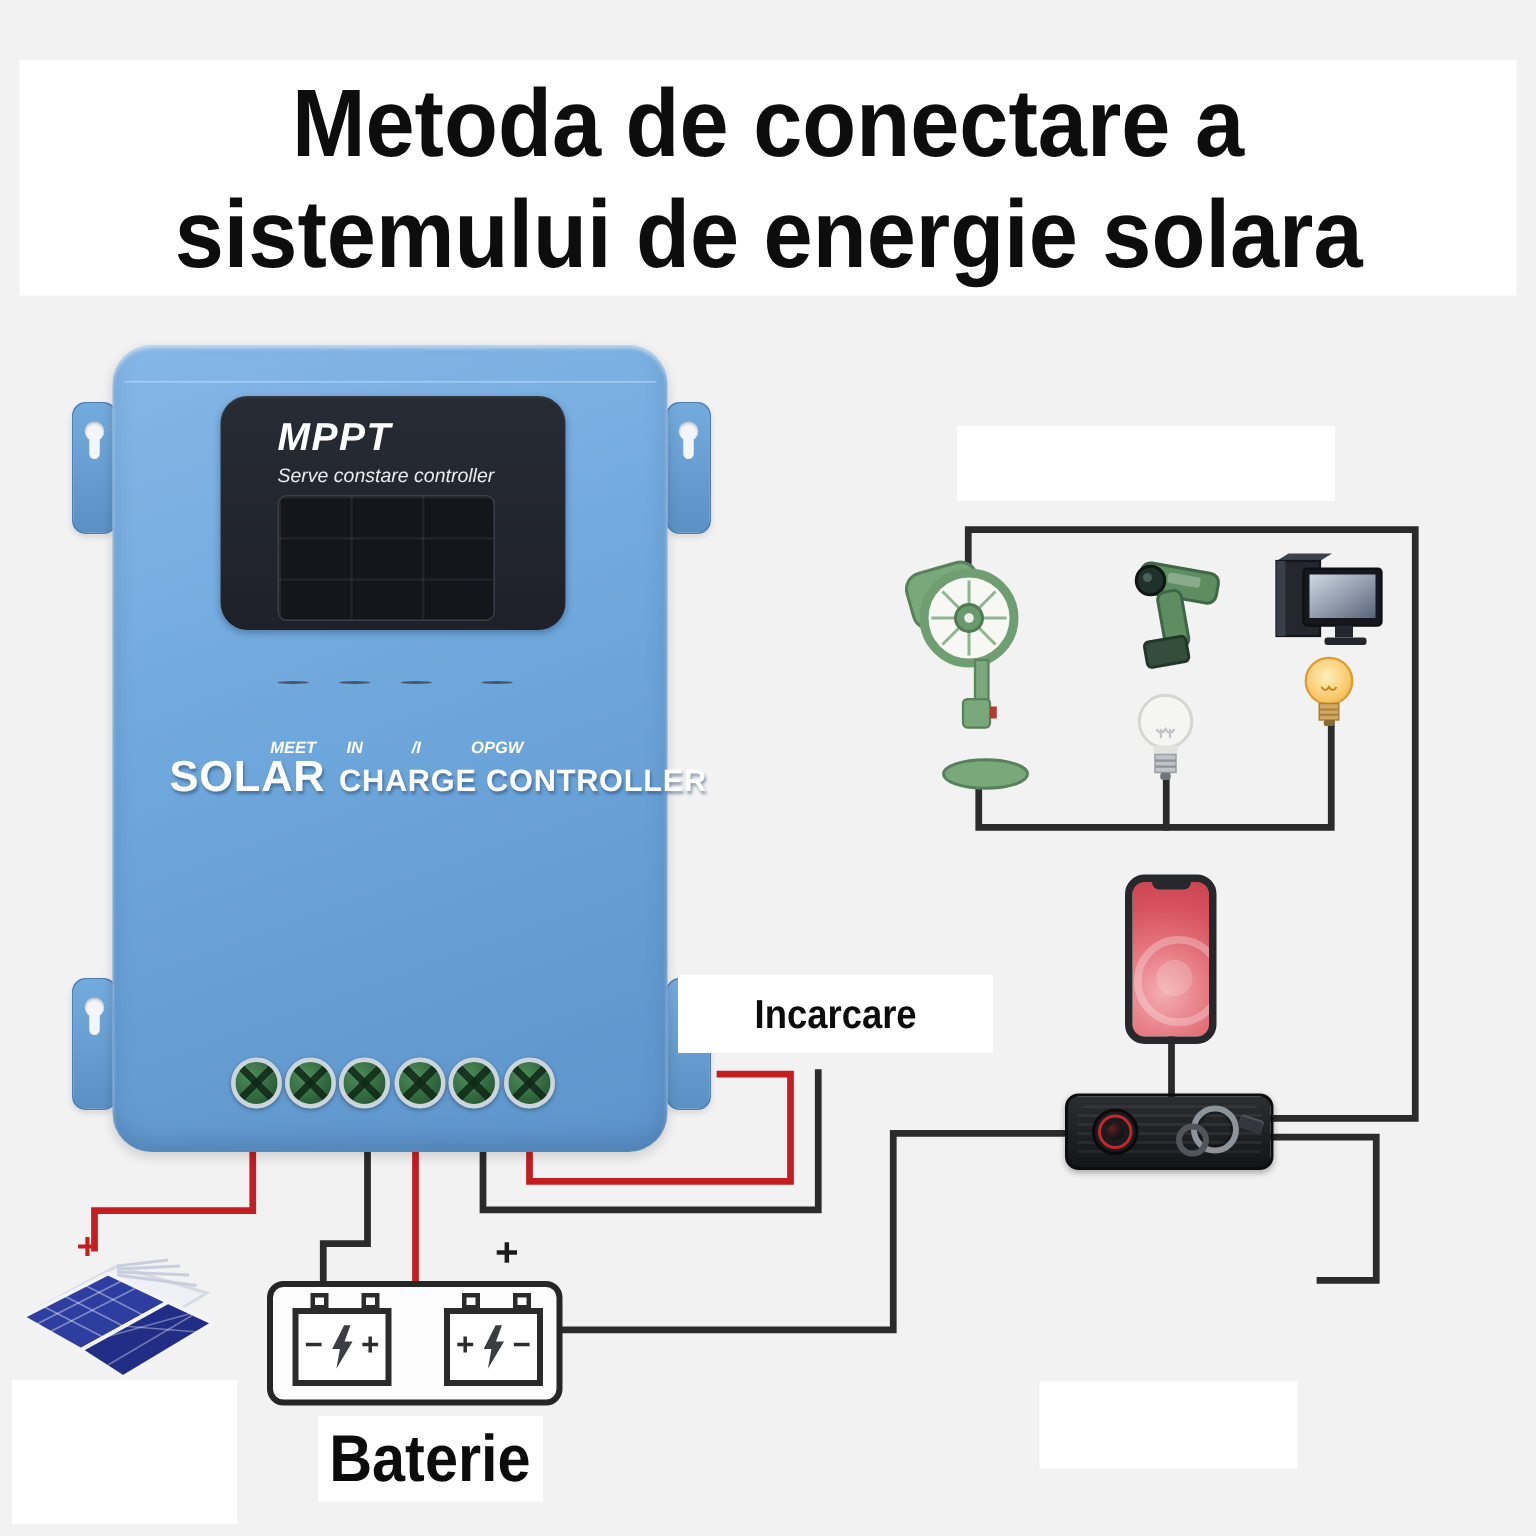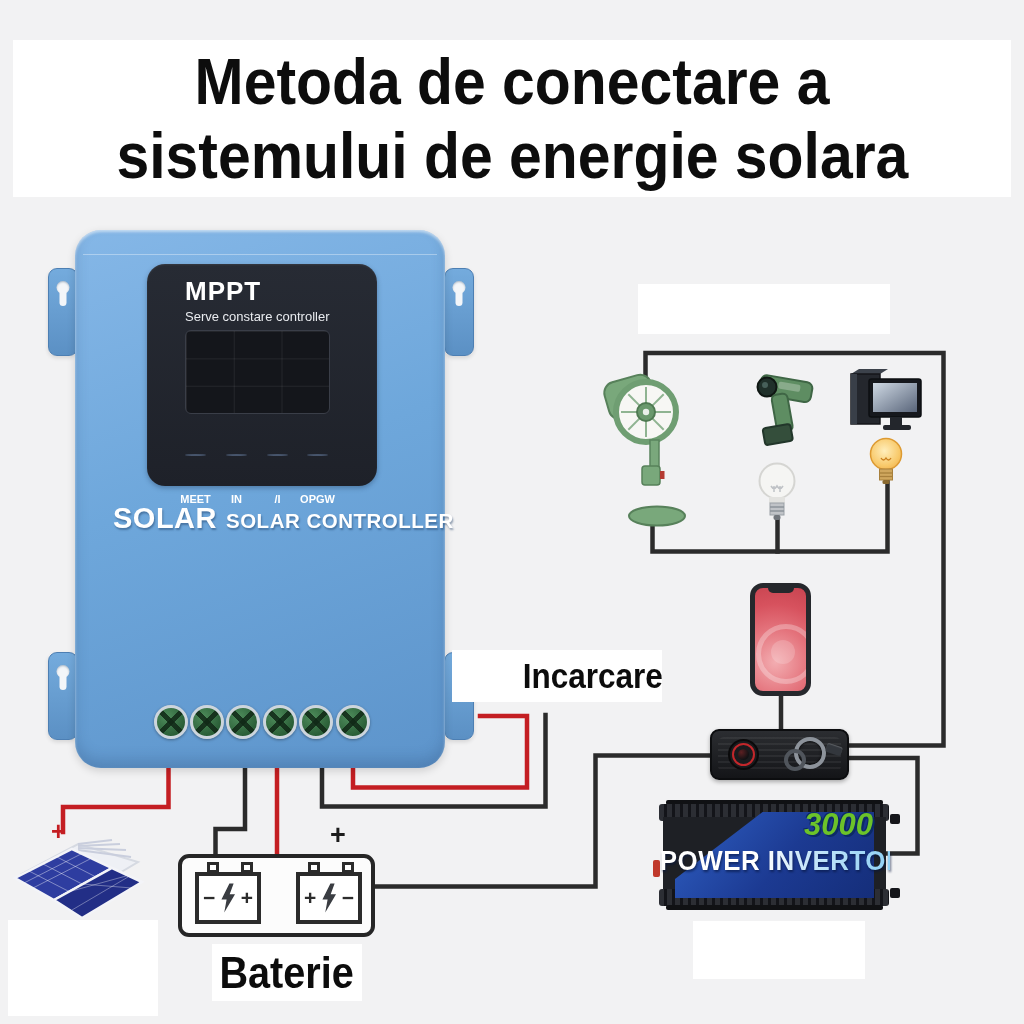--- a/index.html
+++ b/index.html
@@ -18,22 +18,22 @@
   #wires{left:0;top:0;width:1024px;height:1024px;pointer-events:none;}
 
   
   .ear{position:absolute;width:28px;height:86px;border-radius:9px;background:linear-gradient(180deg,#74abdd,#5b90c4);border:1px solid #4d7fb3;box-shadow:0 2px 4px rgba(0,0,0,.12);}
   .keyhole{position:absolute;left:50%;transform:translateX(-50%);top:12px;width:13px;height:13px;border-radius:50%;background:#f3f6f9;box-shadow:inset 0 1px 2px rgba(60,90,120,.4);}
   .keyhole::after{content:"";position:absolute;left:3px;top:9px;width:7px;height:16px;border-radius:4px;background:#f3f6f9;}
   .ctrl-body{left:75px;top:230px;width:370px;height:538px;border-radius:26px;
     background:linear-gradient(160deg,#85b7e7 0%,#6ea7db 45%,#5d94cb 100%);
     box-shadow:inset 0 2px 3px rgba(255,255,255,.55), inset 0 -8px 14px rgba(30,60,100,.22), 0 3px 8px rgba(0,0,0,.15);}
   .ctrl-body::before{content:"";position:absolute;left:8px;top:24px;width:354px;height:1px;background:rgba(255,255,255,.35);}
-  .ctrl-panel{left:147px;top:264px;width:230px;height:222px;border-radius:18px;
-    background:linear-gradient(180deg,#272b34,#1e2129);box-shadow:inset 0 1px 2px rgba(255,255,255,.08),0 2px 5px rgba(20,40,70,.35);}
+  .ctrl-panel{left:147px;top:264px;width:230px;height:156px;border-radius:18px;
+    background:linear-gradient(180deg,#272b34,#1e2129);box-shadow:inset 0 1px 2px rgba(255,255,255,.08),0 2px 5px rgba(20,40,70,.35);font-style:italic;}
   .mppt{position:absolute;left:38px;top:12px;font-size:26px;font-weight:700;color:#ffffff;letter-spacing:1px;}
   .mppt-sub{position:absolute;left:38px;top:45px;font-size:13px;color:#e9ebef;}
   .lcd{position:absolute;left:38px;top:66px;width:143px;height:82px;border-radius:6px;background:#14161b;border:1px solid #3a3e48;
     background-image:linear-gradient(rgba(255,255,255,.07) 1px,transparent 1px),linear-gradient(90deg,rgba(255,255,255,.07) 1px,transparent 1px);
     background-size:33.4% 33.4%;}
   .pbtn{position:absolute;top:152px;width:37px;height:64px;display:flex;flex-direction:column;align-items:center;gap:32px;}
   .pbtn svg{display:block;}
   .pbtn-circle{width:19px;height:19px;border-radius:50%;margin-top:6px;border:1px solid #47556c;
     background:radial-gradient(circle at 35% 30%,#76889f,#55657f 75%);}
   .pbtn-label{margin-top:5px;font-size:11px;font-weight:700;color:#ffffff;white-space:nowrap;}
@@ -164,34 +164,34 @@
         <div class="pbtn-label">IN</div>
       </div>
       <div class="pbtn" style="left:112px;">
         <svg width="17" height="17" viewBox="0 0 16 16">
           <circle cx="8" cy="2.6" r="1.6" fill="#fff"></circle>
           <path d="M8,5 V14 M3.6,5.2 L8,10 M12.4,5.2 L8,10" stroke="#fff" stroke-width="1.5" fill="none"></path>
         </svg>
         <div class="pbtn-circle"></div>
         <div class="pbtn-label">/I</div>
       </div>
-      <div class="pbtn" style="left:152px;">
+      <div class="pbtn" style="left:166px;">
         <svg width="17" height="17" viewBox="0 0 16 16">
           <path d="M5,4.4 a5.4,5.4 0 1 0 6,0" stroke="#fff" stroke-width="1.8" fill="none"></path>
           <path d="M8,1.6 V7.6" stroke="#fff" stroke-width="1.8"></path>
         </svg>
         <div class="pbtn-circle"></div>
         <div class="pbtn-label">OPGW</div>
       </div>
     </div>
   </div>
 
   <div class="abs solar-line">
     <span class="big">SOLAR</span>
-    <span class="small">SOLAR CONTROLLER</span>
+    <span class="small">CHARGE CONTROLLER</span>
   </div>
 
   <span class="term" style="left:153.5px;"></span>
   <span class="term" style="left:189.9px;"></span>
   <span class="term" style="left:226.3px;"></span>
   <span class="term" style="left:262.7px;"></span>
   <span class="term" style="left:299.1px;"></span>
   <span class="term" style="left:335.5px;"></span>
 
   <div class="wbox" style="left:638px;top:284px;width:252px;height:50px;"></div>
@@ -268,50 +268,37 @@
     </defs>
     <circle cx="20" cy="22" r="15.5" fill="url(#glow)" stroke="#dd9a31" stroke-width="1.5"></circle>
     <path d="M15,26 q2.5,4 5,0 q2.5,4 5,0" stroke="#c97f1e" stroke-width="1.4" fill="none"></path>
     <rect x="13.5" y="37" width="13" height="11" fill="#cfa75e" stroke="#a8803c" stroke-width="1"></rect>
     <line x1="13.5" y1="41" x2="26.5" y2="41" stroke="#a8803c" stroke-width="1.3"></line>
     <line x1="13.5" y1="44.5" x2="26.5" y2="44.5" stroke="#a8803c" stroke-width="1.3"></line>
     <rect x="16.5" y="48" width="7" height="4" rx="1.5" fill="#8a6a30"></rect>
   </svg>
 
   <div class="wbox" style="left:452px;top:650px;width:210px;height:52px;"></div>
-  <div class="lbl" style="left:452px;top:650px;width:210px;height:52px;font-size:35px;margin-left:36px;">
+  <div class="lbl" style="left:452px;top:650px;width:210px;height:52px;font-size:27px;">
     <span>Incarcare</span>
   </div>
 
   <div class="abs phone">
     <div class="ring"></div>
     <div class="ring2"></div>
     <div class="notch"></div>
   </div>
 
   <div class="abs charger">
     <div class="knob"></div>
     <div class="coil1"></div>
     <div class="coil2"></div>
     <div class="plugbit"></div>
   </div>
 
-  <div class="abs inverter">
-    <div class="inv-lip" style="top:0;"></div>
-    <div class="fins" style="top:4px;"></div>
-    <div class="inv-bodym"></div>
-    <div class="fins" style="top:89px;"></div>
-    <div class="inv-lip" style="top:105px;"></div>
-    <div class="inv-blue"></div>
-    <div class="inv-3000">3000</div>
-    <div class="inv-name">POWER INVERTOR</div>
-    <div class="inv-switch"></div>
-    <div class="inv-tab" style="top:14px;"></div>
-    <div class="inv-tab" style="top:88px;"></div>
-  </div>
 
   <div class="wbox" style="left:693px;top:921px;width:172px;height:58px;"></div>
 
   <span class="abs ext-plus">+</span>
   <div class="abs battery">
     <div class="tab" style="left:25px;"></div>
     <div class="tab" style="left:59px;"></div>
     <div class="tab" style="left:126px;"></div>
     <div class="tab" style="left:160px;"></div>
     <div class="cell" style="left:13px;">

